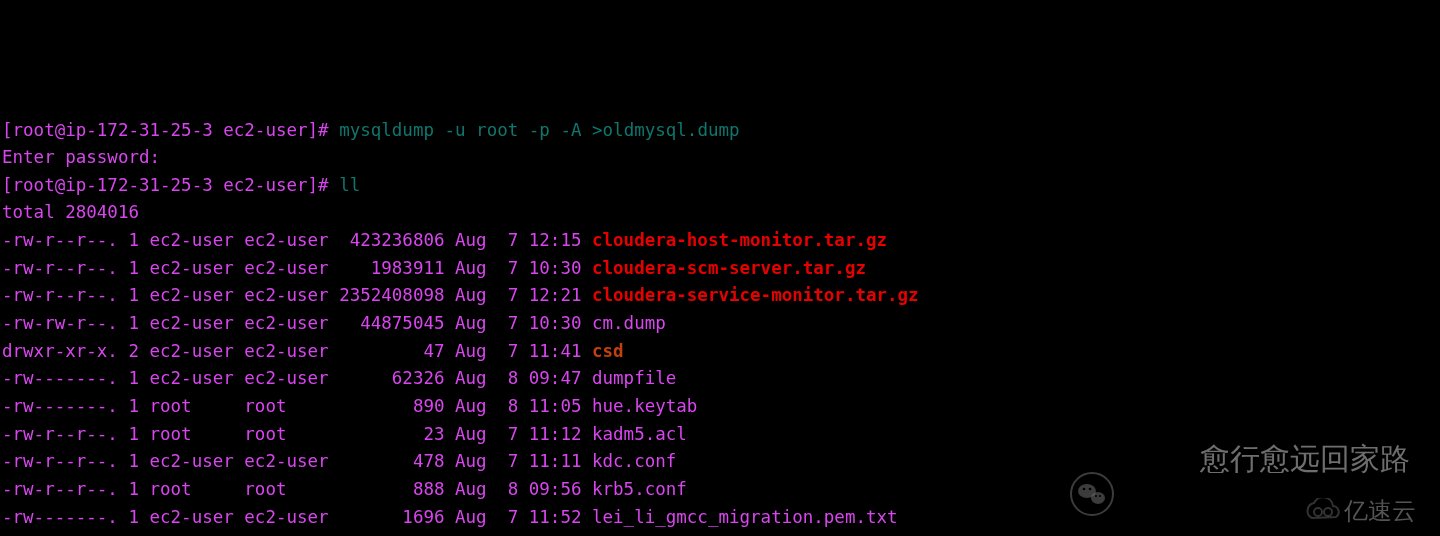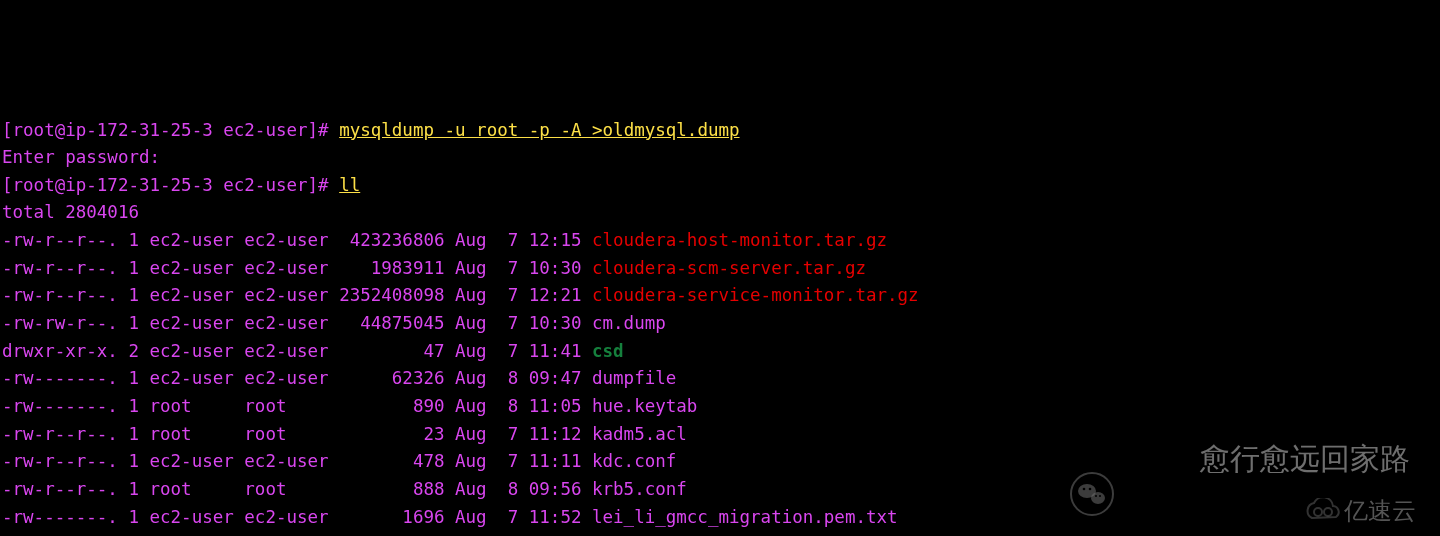--- a/index.html
+++ b/index.html
@@ -12,23 +12,23 @@
     white-space: pre;
     color: #ffffff;
     width: 1440px;
     height: 536px;
     box-sizing: border-box;
     overflow: hidden;
     position: relative;
     font-weight: 500;
   }
   .g { color: #d946ef; }
-  .w { color: #fde047; text-decoration: underline; }
-  .r { color: #e60000; font-weight: normal; }
-  .bl { color: #15803d; font-weight: bold; margin-top: 28px; }
+  .w { color: #0f766e; }
+  .r { color: #e60000; font-weight: bold; }
+  .bl { color: #c2410c; font-weight: bold; margin-top: 28px; }
   .gb { color: #00ee00; font-weight: bold; }
   .row { display: block; }
   .watermark-cn {
     position: absolute;
     right: 30px;
     bottom: 54px;
     color: rgba(200,200,200,0.55);
     font-family: "Microsoft YaHei", sans-serif;
     font-size: 30px;
     z-index: 10;

